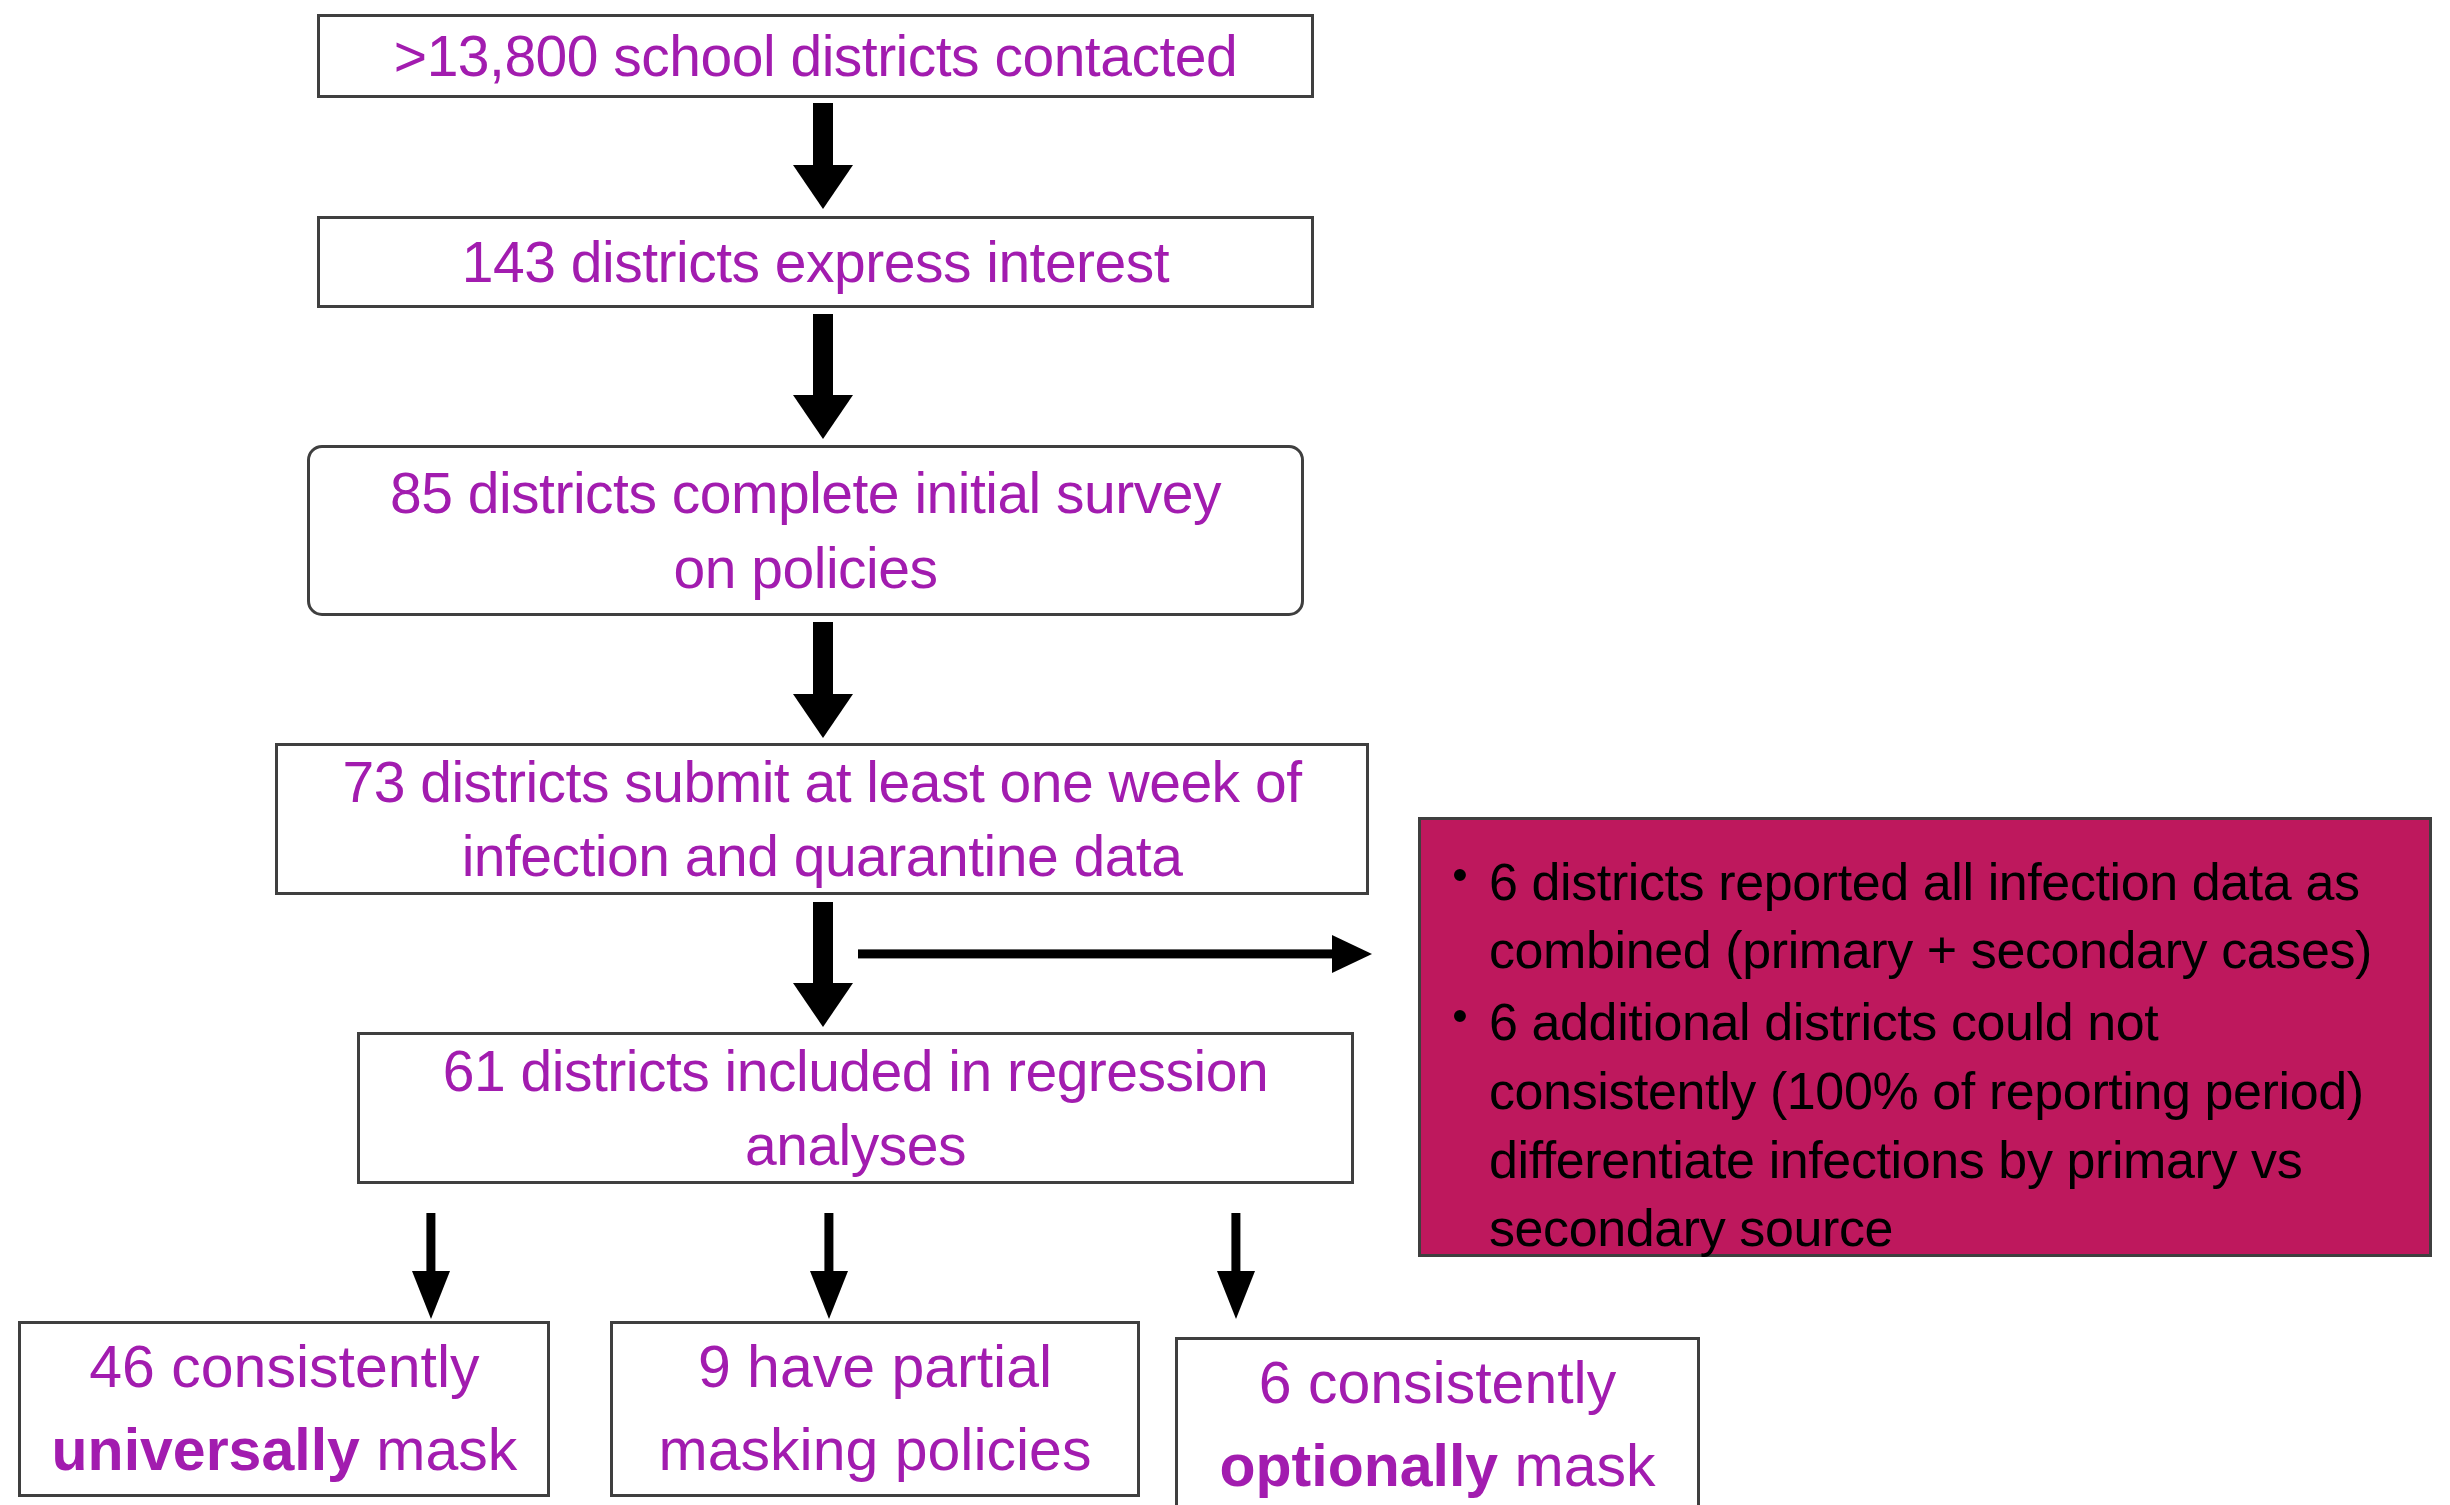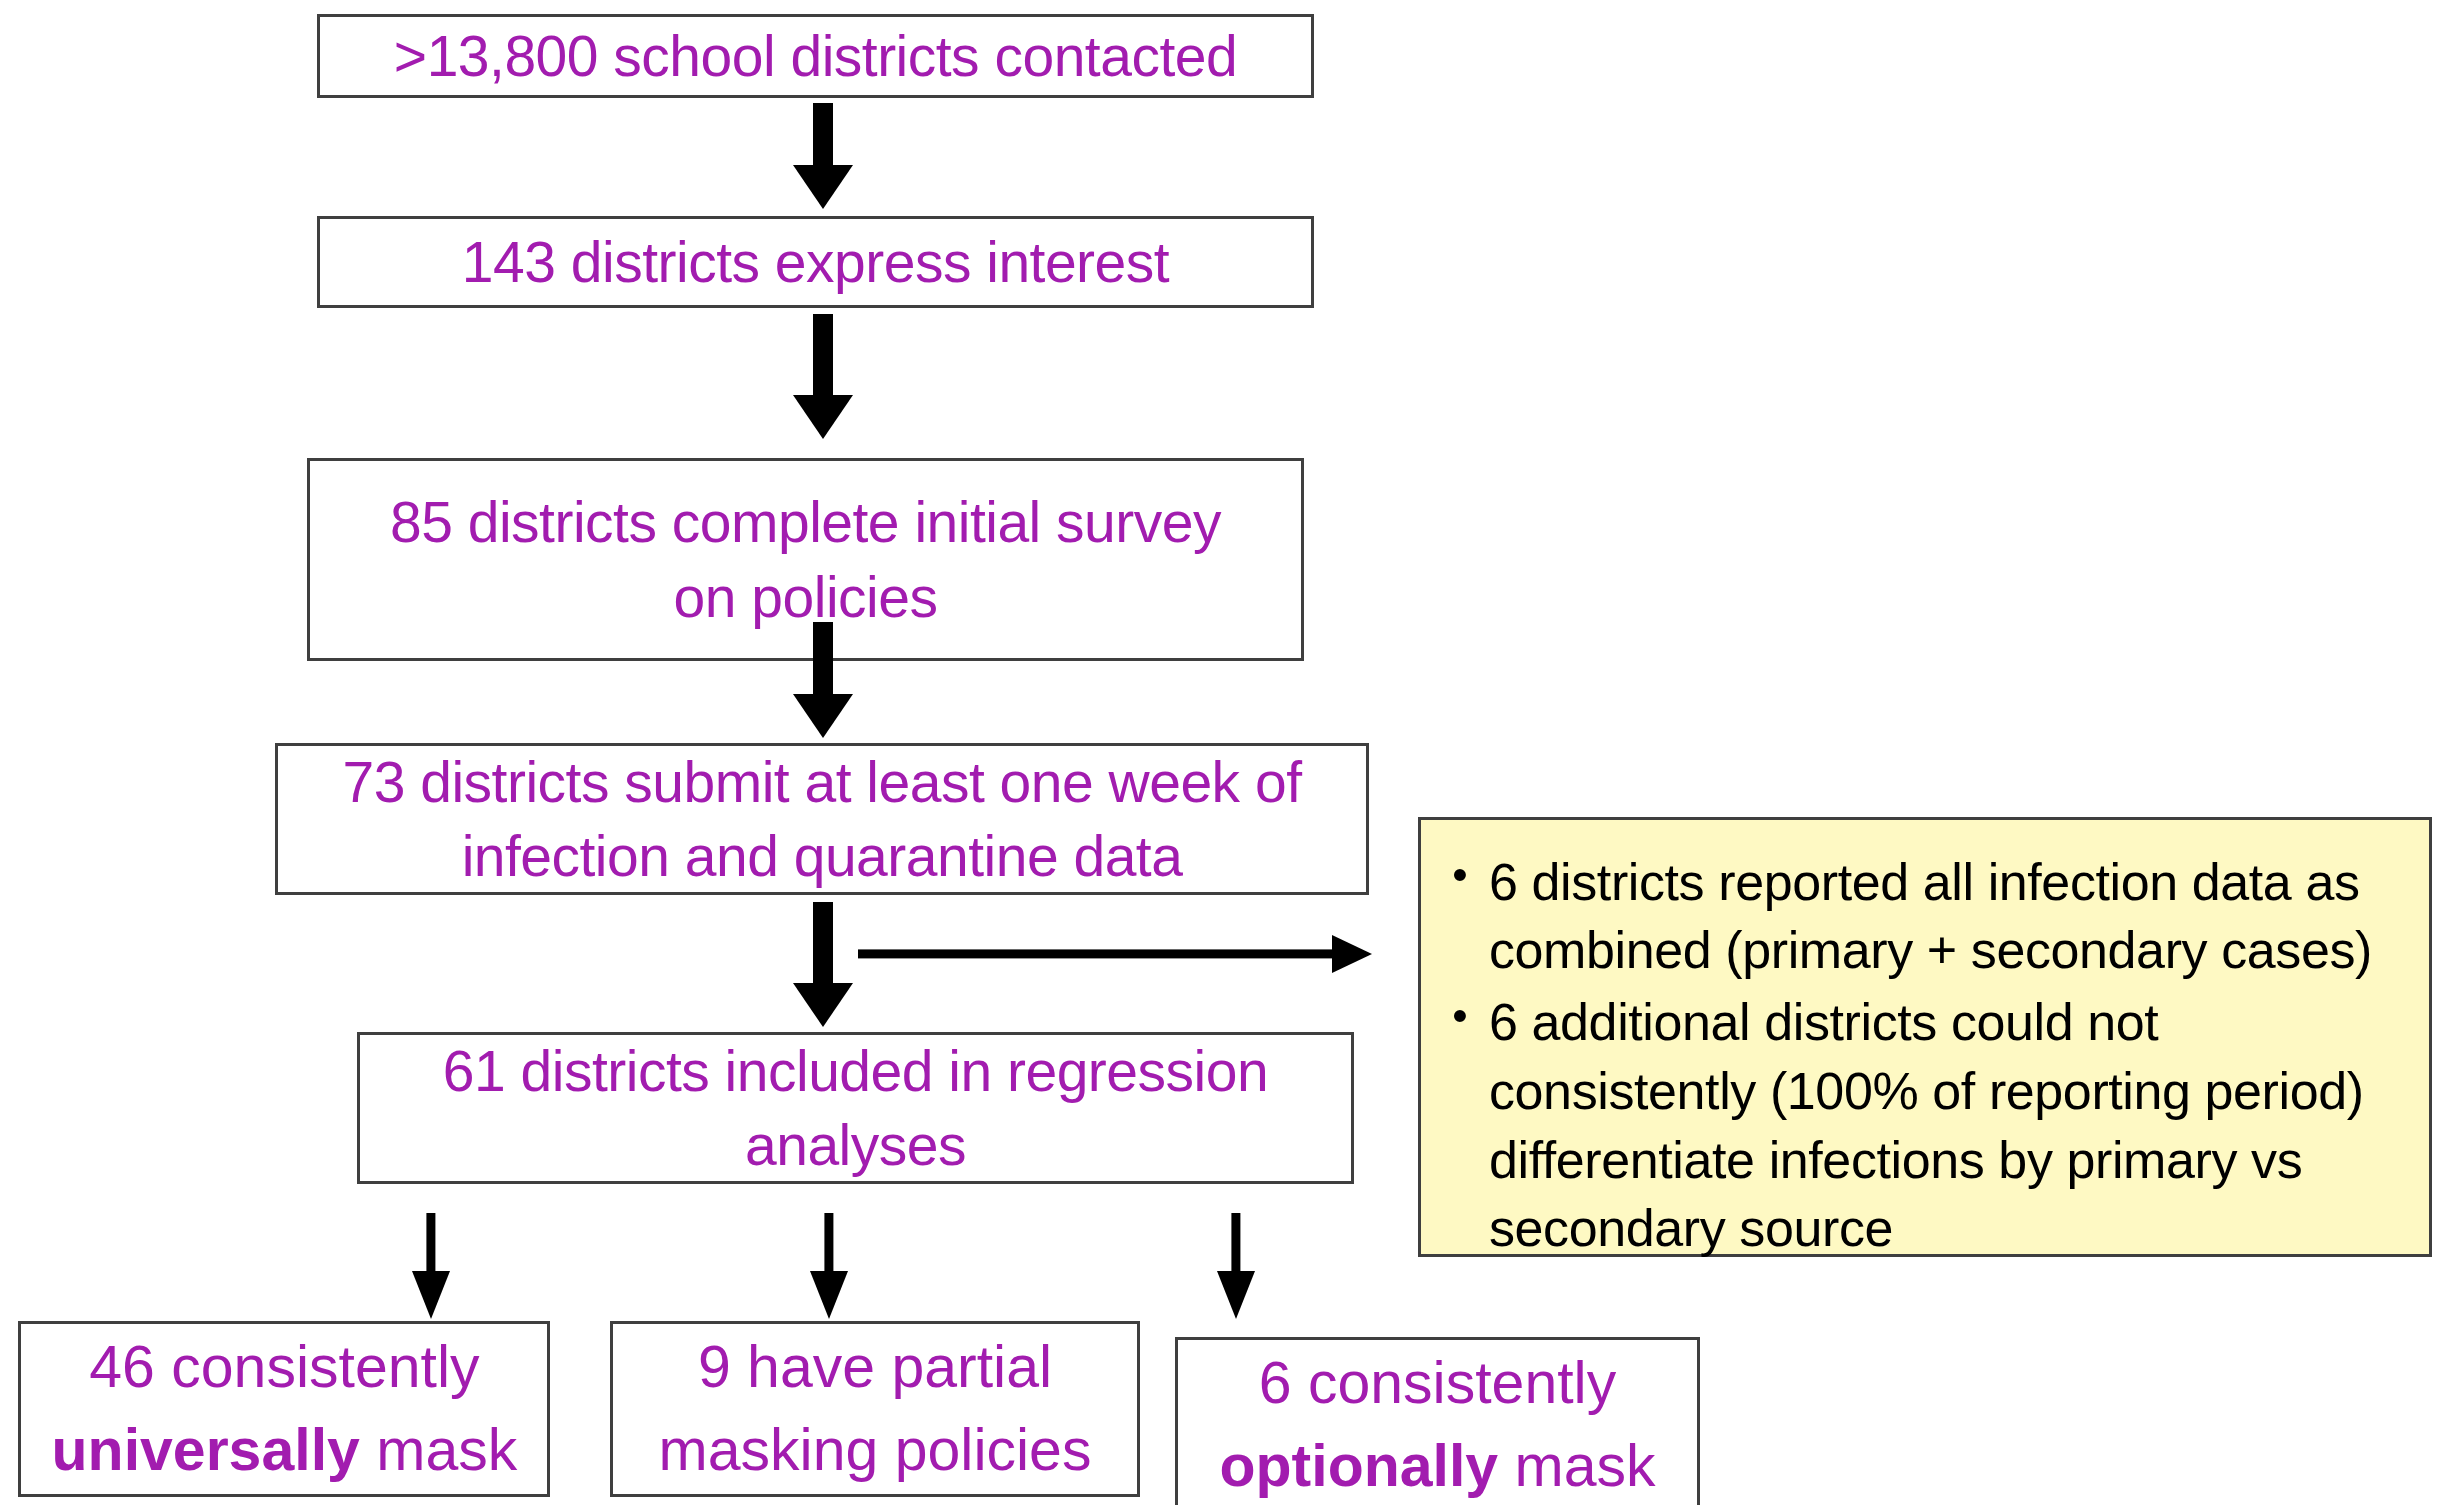--- a/index.html
+++ b/index.html
@@ -33,21 +33,21 @@
   .box .inner {
     width: 100%;
   }
   .box b {
     font-weight: 700;
   }
 
   
   #box-contacted   { left: 317px;  top: 13.8px;   width: 997px; height: 84px;  }
   #box-interest    { left: 317px;  top: 216px;  width: 997px; height: 92px; }
-  #box-survey      { left: 307px;  top: 458px;  width: 997px; height: 203px; }
+  #box-survey      { left: 307px;  top: 445px;  width: 997px; height: 171px; border-radius: 15px; }
   #box-submit      { left: 275px;  top: 743px;  width: 1094px; height: 152px; }
   #box-regression  { left: 321px;  top: 1032px; width: 997px; height: 152px; margin-left: 36px; }
 
   #box-universal   { left: 18.4px;   top: 1321px; width: 532px;  height: 176px; }
   #box-partial     { left: 610px;  top: 1321px; width: 530px;  height: 176px; }
   #box-optional    { left: 1175px; top: 1321px; width: 525px;  height: 176px; margin-top: 16px; }
 
   
   .bottom-box {
     font-size: 59px;
@@ -57,21 +57,21 @@
 
   
   #box-exclusions {
     position: absolute;
     left: 1418px;
     top: 817px;
     width: 1014px;
     height: 440px;
     box-sizing: border-box;
     border: 3.7px solid #3f3f3f;
-    background: #fef9c3;
+    background: #be185d;
     padding: 27.5px 24px 16.5px 24px;
     color: #000000;
     font-size: 52px;
     line-height: 1.32;
     letter-spacing: -0.4px;
   }
   #box-exclusions ul {
     margin: 0;
     padding: 0;
     list-style: none;

